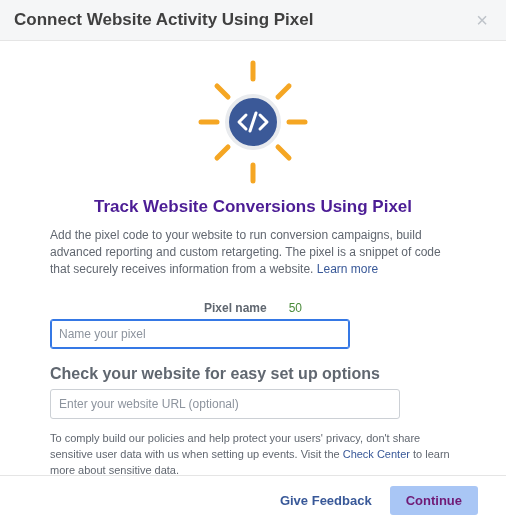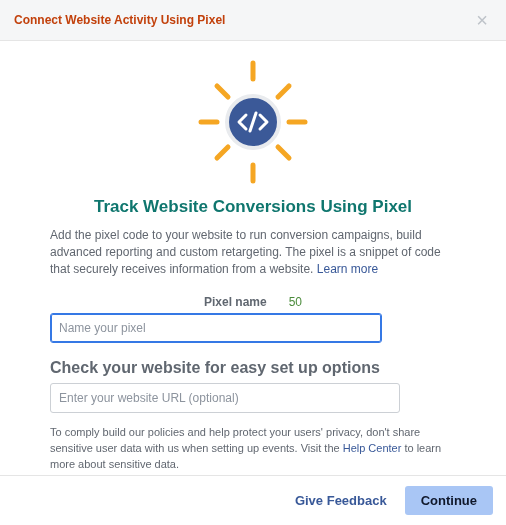--- a/index.html
+++ b/index.html
@@ -13,23 +13,23 @@
   }
   .modal-header {
     display: flex;
     align-items: center;
     justify-content: space-between;
     padding: 10px 14px;
     background: #f5f6f7;
     border-bottom: 1px solid #e5e5e5;
   }
   .modal-title {
-    font-size: 12px;
+    font-size: 17px;
     font-weight: 700;
-    color: #c2410c;
+    color: #404040;
   }
   .close-btn {
     background: none;
     border: none;
     font-size: 20px;
     line-height: 1;
     color: #bec3c9;
     cursor: pointer;
     padding: 0 4px;
   }
@@ -39,48 +39,48 @@
   .hero {
     display: flex;
     justify-content: center;
     margin: 6px 0 10px 0;
   }
   .hero svg { display: block; }
   .heading {
     text-align: center;
     font-size: 17px;
     font-weight: 700;
-    color: #0f766e;
+    color: #4c1d95;
     margin-bottom: 10px;
   }
   .desc {
     font-size: 12px;
     color: #616770;
     line-height: 1.4;
-    margin-bottom: 18px;
+    margin-bottom: 24px;
   }
   .link { color: #385898; text-decoration: none; cursor: pointer; }
   .field-row {
     display: flex;
     justify-content: center;
     align-items: baseline;
     margin-bottom: 4px;
   }
   .field-label {
     font-size: 12px;
     font-weight: 600;
     color: #606770;
   }
   .counter {
     font-size: 12px;
     color: #4b8b3b;
     margin-left: 22px;
   }
   .text-input {
-    width: 332px;
+    width: 300px;
     height: 30px;
     border: 1px solid #ccd0d5;
     border-radius: 3px;
     padding: 0 8px;
     font-size: 12px;
     color: #1c1e21;
     outline: none;
   }
   .text-input.focused {
     border-color: #3578e5;
@@ -102,37 +102,37 @@
   }
   .footer {
     position: absolute;
     bottom: 0;
     left: 0;
     right: 0;
     display: flex;
     justify-content: flex-end;
     align-items: center;
     gap: 14px;
-    padding: 10px 13px;
+    padding: 10px 28px;
     border-top: 1px solid #e5e5e5;
     background: #fff;
   }
   .btn-link {
     background: none;
     border: none;
     color: #385898;
     font-size: 13px;
     font-weight: 600;
     cursor: pointer;
     padding: 6px 4px;
   }
   .btn-primary {
     background: #a9c6f5;
     border: none;
-    color: #0f172a;
+    color: #701a75;
     font-size: 13px;
     font-weight: 600;
     padding: 7px 16px;
     border-radius: 3px;
     cursor: default;
   }
 </style>
 </head>
 <body>
 
@@ -176,21 +176,21 @@
   <div class="field-row">
     <span class="field-label">Pixel name</span>
     <span class="counter">50</span>
   </div>
   <input type="text" class="text-input focused" placeholder="Name your pixel" style="">
 
   <div class="section-label">Check your website for easy set up options</div>
   <input type="text" class="text-input wide" placeholder="Enter your website URL (optional)" style="">
 
   <p class="note">
-    <span>To comply build our policies and help protect your users' privacy, don't share sensitive user data with us when setting up events. Visit the </span><a class="link">Help Center</a><span> to learn more about sensitive data.</span>
+    <span>To comply build our policies and help protect your users' privacy, don't share sensitive user data with us when setting up events. Visit the </span><a class="link">Check Center</a><span> to learn more about sensitive data.</span>
   </p>
 
   <p class="note">
     <span>By continuing, you agree to the </span><a class="link">Facebook Business tools terms</a>
   </p>
 
   <p class="note">
     <span>To add more than one pixel to your ad account, upgrade to </span><a class="link">Business Manager</a><span>.</span>
   </p>
 

